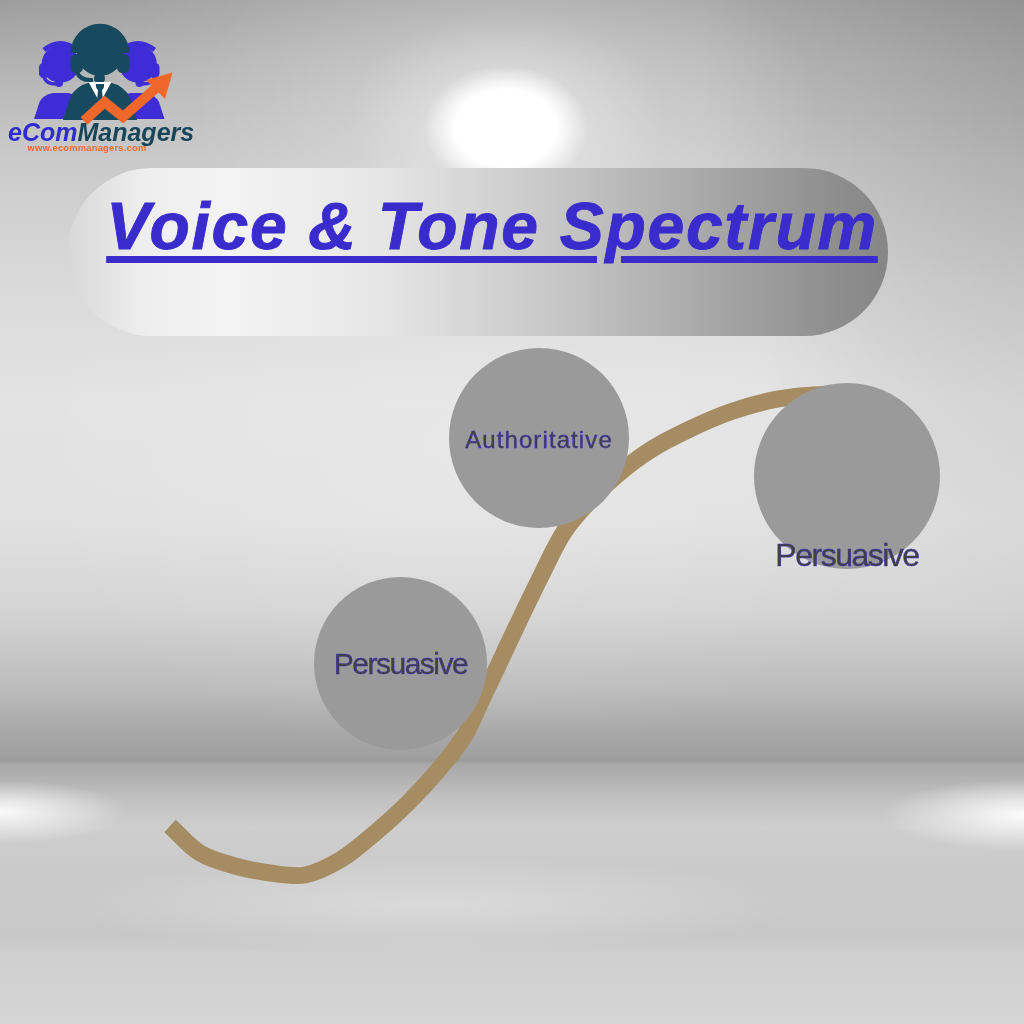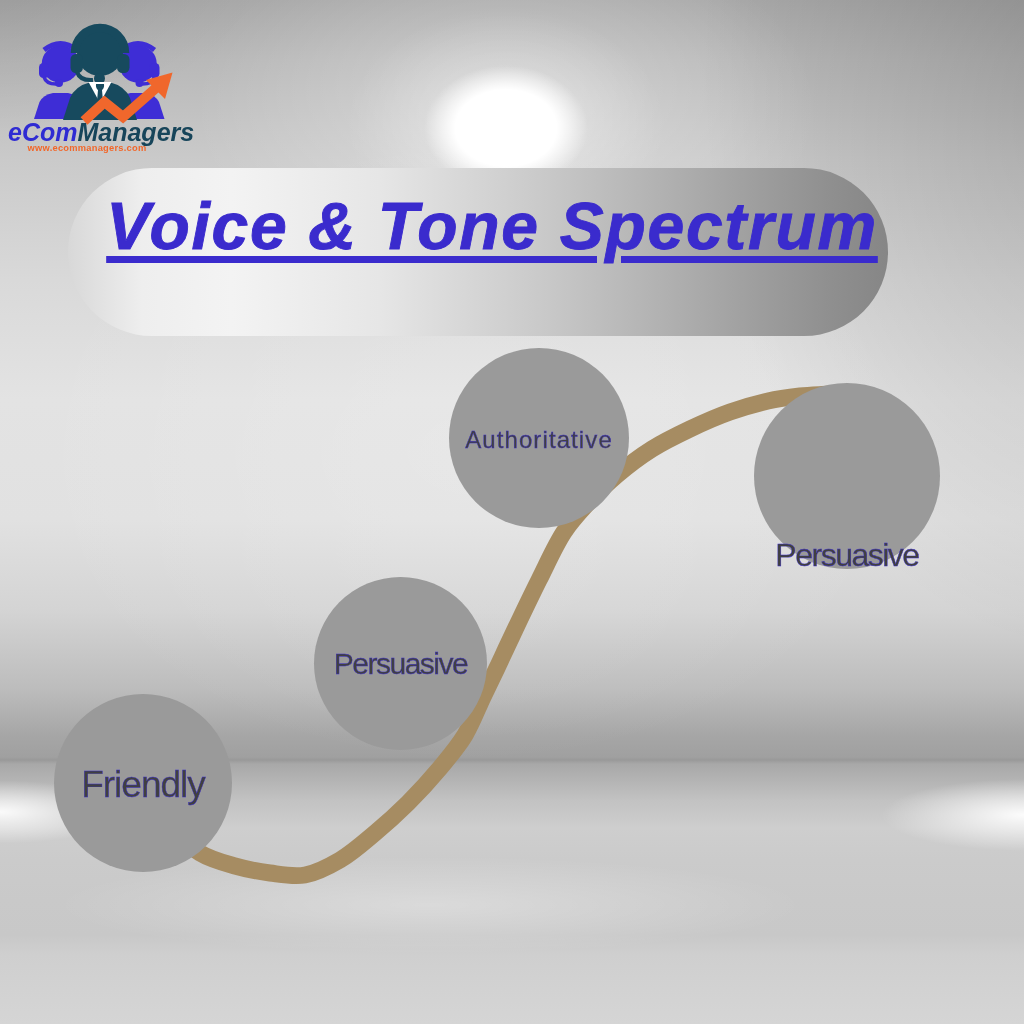--- a/index.html
+++ b/index.html
@@ -33,23 +33,20 @@
     letter-spacing:1.7px;white-space:nowrap;transform:translate(14px,-26px);}
 </style>
 </head>
 <body>
 <div id="stage">
 
   <svg width="1024" height="1024" style="position:absolute;left:0;top:0" viewBox="0 0 1024 1024" fill="none">
     <path d="M 170 826 C 180.0 835.0, 188.9 846.3, 200 853 C 210.7 859.5, 223.2 862.7, 235 866 C 246.5 869.3, 258.3 871.5, 270 873 C 281.6 874.5, 293.6 877.0, 305 875 C 316.9 872.9, 328.7 866.6, 340 860 C 352.1 852.9, 363.7 842.5, 375 833 C 386.4 823.5, 397.3 813.6, 408 803 C 419.0 792.0, 430.2 779.7, 440 768 C 449.1 757.0, 457.9 746.8, 465 735 C 472.2 723.1, 477.4 708.8, 483 697 C 487.9 686.7, 492.3 677.9, 497 668 C 501.9 657.6, 506.2 648.1, 512 636 C 519.6 619.9, 530.0 597.9, 539 580 C 547.4 563.3, 555.1 545.5, 564 532 C 571.3 521.0, 578.5 513.2, 587 504 C 596.1 494.2, 606.3 484.1, 617 475 C 627.9 465.7, 639.8 456.7, 652 449 C 664.1 441.4, 677.0 435.2, 690 429 C 703.0 422.8, 716.7 416.7, 730 412 C 742.7 407.5, 755.8 403.7, 768 401 C 779.0 398.5, 789.5 397.2, 800 396 C 810.1 394.9, 820.0 394.7, 830 394" stroke="#a68c62" stroke-width="17" fill="none"></path>
   </svg>
 
-  <div class="circle" style="left:54px;top:694px;width:178px;height:178px;">
-    <span style="font-size:37px;letter-spacing:-1px;transform:translateY(1.5px);">Friendly</span>
-    </div>
   <div class="circle" style="left:314px;top:577px;width:173px;height:173px;">
     <span style="font-size:30px;letter-spacing:-1.5px;">Persuasive</span>
     </div>
   <div class="circle" style="left:449px;top:348px;width:180px;height:180px;">
     <span style="font-size:24px;letter-spacing:1.1px;transform:translateY(2px);">Authoritative</span>
     </div>
   <div class="circle" style="left:754px;top:383px;width:186px;height:186px;align-items:flex-end;">
     <span style="font-size:32px;letter-spacing:-1.5px;transform:translateY(5px);">Persuasive</span>
     </div>
 

